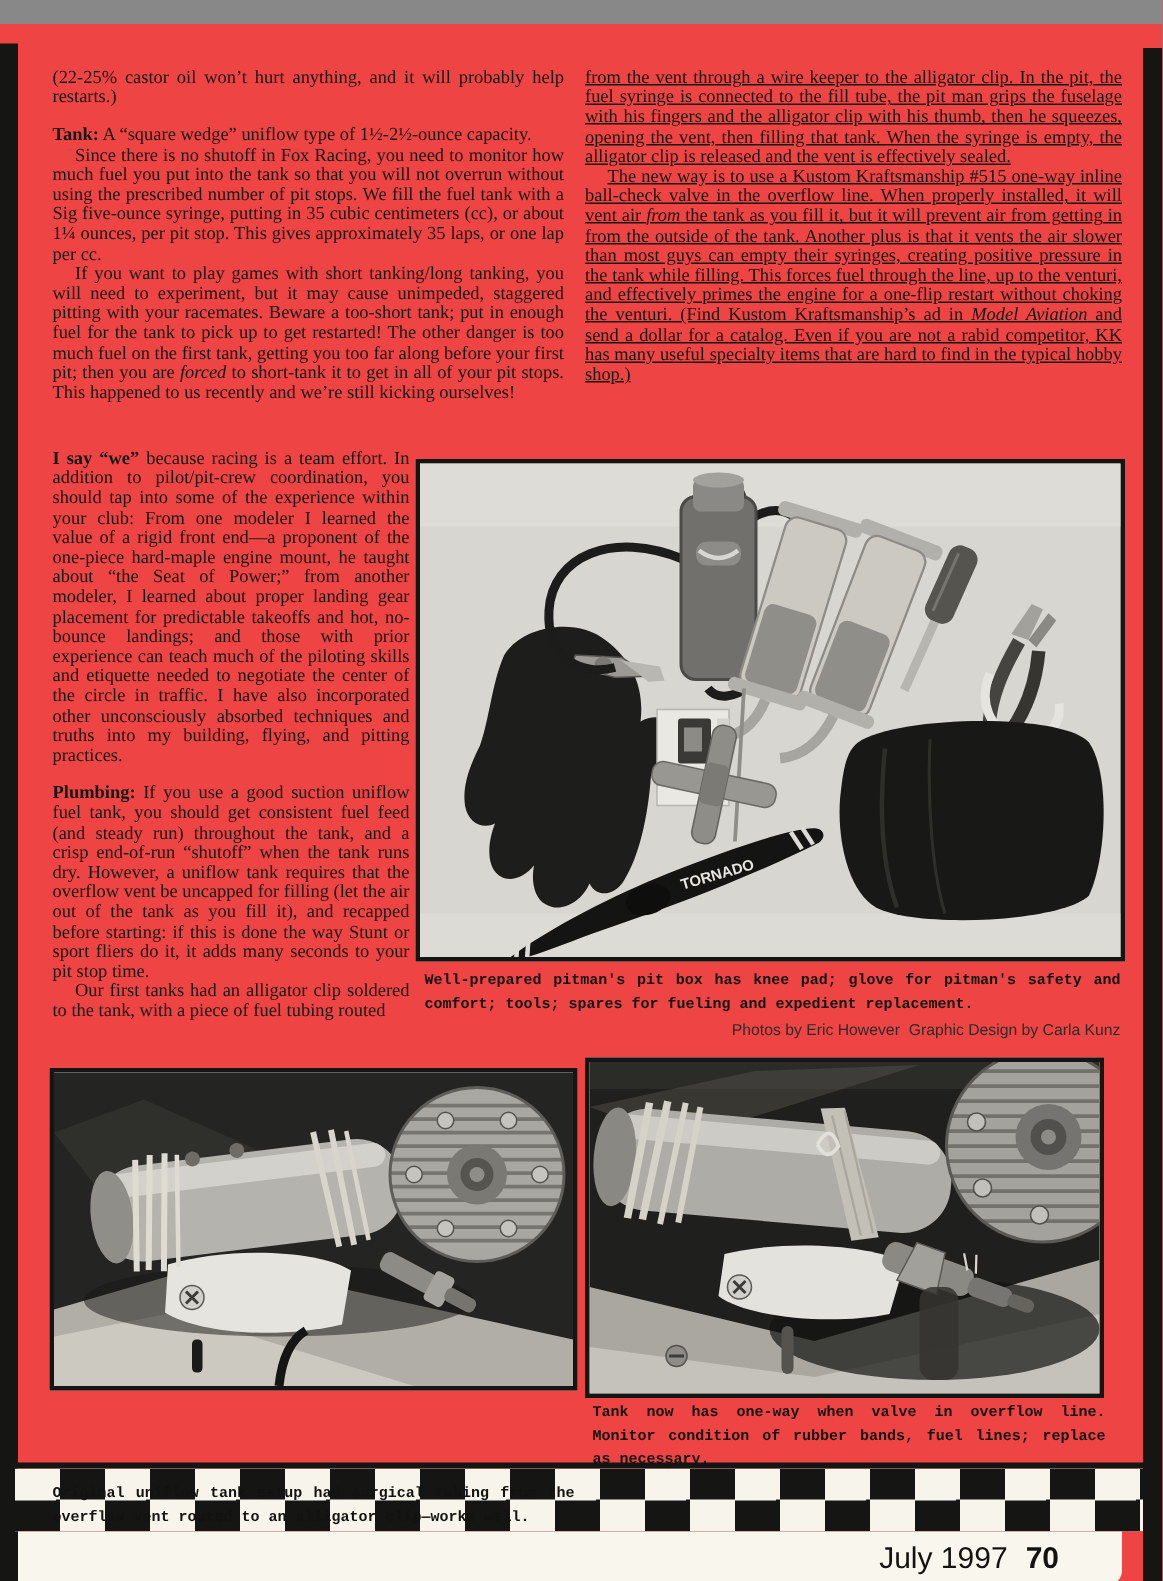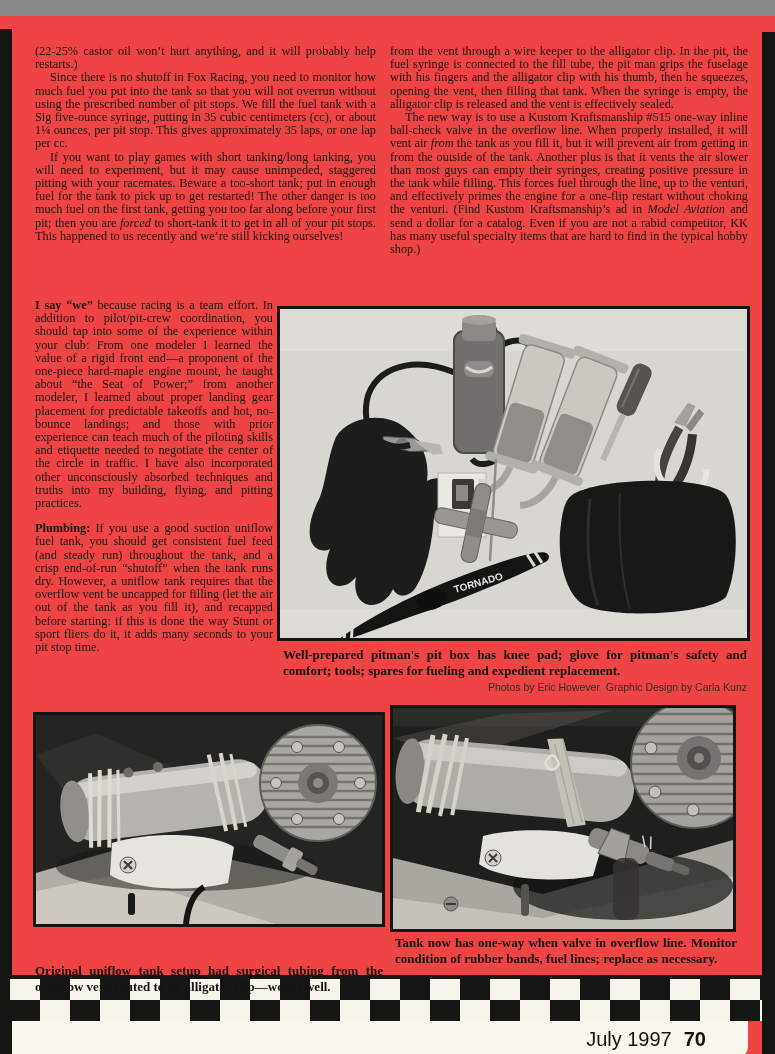--- a/index.html
+++ b/index.html
@@ -8,40 +8,40 @@
     background:#ef4444;overflow:hidden;
     font-family:"Liberation Serif",serif;color:#161614;
   }
   .edge{position:absolute;background:#151513;}
   .edge-left{left:0;top:13px;width:12px;height:1041px;}
   .edge-right{right:0;top:16px;width:13px;height:1038px;}
   .edge-bottom{left:0;bottom:0;width:775px;height:14px;}
 
   .text-block{position:absolute;text-align:justify;font-size:12.3px;line-height:13.2px;z-index:1;}
   .col-left-top{left:35px;top:29px;width:341px;}
-  .col-right{left:390px;top:29px;width:358px;}
+  .col-right{left:390px;top:29px;width:358px;text-decoration:underline;}
   .col-left-narrow{left:35px;top:283px;width:238px;}
   .para{margin:0;}
   .para.indent{text-indent:15px;}
   .para.gap{margin-top:12px;}
   .b{font-weight:bold;}
   .i{font-style:italic;}
 
   .photo-frame{position:absolute;background:#d8d6d1;border:3px solid #151513;box-sizing:border-box;z-index:2;}
   .photo-main{left:277px;top:290px;width:473px;height:335px;}
   .photo-bl{left:33px;top:696px;width:352px;height:215px;}
   .photo-br{left:390px;top:689px;width:346px;height:227px;}
   .photo-frame svg{display:block;width:100%;height:100%;}
 
   .caption{
-    position:absolute;font-family:Liberation Serif, serif;font-weight:bold;
-    font-size:13px;line-height:15.5px;text-align:justify;color:#131311;z-index:2;
+    position:absolute;font-family:Liberation Mono, monospace;font-weight:bold;
+    font-size:10px;line-height:15.5px;text-align:justify;color:#131311;z-index:2;
   }
   .caption-main{left:283px;top:631px;width:464px;}
-  .caption-bl{left:35px;top:947px;width:348px;}
+  .caption-bl{left:35px;top:973px;width:348px;}
   .caption-br{left:395px;top:919px;width:342px;}
   .credit{
     position:absolute;left:283px;top:665px;width:464px;text-align:right;
     font-family:"Liberation Sans",sans-serif;font-size:10.5px;color:#2c2c2a;
     white-space:pre;z-index:2;
   }
 
   .checker-rule{position:absolute;left:10px;top:959px;width:752px;height:4px;background:#151513;}
   .checker{
     position:absolute;left:10px;top:963px;width:752px;height:42px;
@@ -61,30 +61,32 @@
 <body>
 
 <div class="page">
 
   <div class="edge edge-left"></div>
   <div class="edge edge-right"></div>
   <div class="edge edge-bottom"></div>
 
   <div class="text-block col-left-top">
       <p class="para"><span>(22-25% castor oil won’t hurt anything, and it will probably help restarts.)</span></p>
+      <p class="para gap"><span class="b">Tank:</span><span> A “square wedge” uniflow type of 1½-2½-ounce capacity.</span></p>
       <p class="para indent"><span>Since there is no shutoff in Fox Racing, you need to monitor how much fuel you put into the tank so that you will not overrun without using the prescribed number of pit stops. We fill the fuel tank with a Sig five-ounce syringe, putting in 35 cubic centimeters (cc), or about 1¼ ounces, per pit stop. This gives approximately 35 laps, or one lap per cc.</span></p>
       <p class="para indent"><span>If you want to play games with short tanking/long tanking, you will need to experiment, but it may cause unimpeded, staggered pitting with your racemates. Beware a too-short tank; put in enough fuel for the tank to pick up to get restarted! The other danger is too much fuel on the first tank, getting you too far along before your first pit; then you are </span><span class="i">forced</span><span> to short-tank it to get in all of your pit stops. This happened to us recently and we’re still kicking ourselves!</span></p>
     </div>
   <div class="text-block col-right">
       <p class="para"><span>from the vent through a wire keeper to the alligator clip. In the pit, the fuel syringe is connected to the fill tube, the pit man grips the fuselage with his fingers and the alligator clip with his thumb, then he squeezes, opening the vent, then filling that tank. When the syringe is empty, the alligator clip is released and the vent is effectively sealed.</span></p>
       <p class="para indent"><span>The new way is to use a Kustom Kraftsmanship #515 one-way inline ball-check valve in the overflow line. When properly installed, it will vent air </span><span class="i">from</span><span> the tank as you fill it, but it will prevent air from getting in from the outside of the tank. Another plus is that it vents the air slower than most guys can empty their syringes, creating positive pressure in the tank while filling. This forces fuel through the line, up to the venturi, and effectively primes the engine for a one-flip restart without choking the venturi. (Find Kustom Kraftsmanship’s ad in </span><span class="i">Model Aviation</span><span> and send a dollar for a catalog. Even if you are not a rabid competitor, KK has many useful specialty items that are hard to find in the typical hobby shop.)</span></p>
     </div>
   <div class="text-block col-left-narrow">
       <p class="para"><span class="b">I say “we”</span><span> because racing is a team effort. In addition to pilot/pit-crew coordination, you should tap into some of the experience within your club: From one modeler I learned the value of a rigid front end—a proponent of the one-piece hard-maple engine mount, he taught about “the Seat of Power;” from another modeler, I learned about proper landing gear placement for predictable takeoffs and hot, no-bounce landings; and those with prior experience can teach much of the piloting skills and etiquette needed to negotiate the center of the circle in traffic. I have also incorporated other unconsciously absorbed techniques and truths into my building, flying, and pitting practices.</span></p>
       <p class="para gap"><span class="b">Plumbing:</span><span> If you use a good suction uniflow fuel tank, you should get consistent fuel feed (and steady run) throughout the tank, and a crisp end-of-run “shutoff” when the tank runs dry. However, a uniflow tank requires that the overflow vent be uncapped for filling (let the air out of the tank as you fill it), and recapped before starting: if this is done the way Stunt or sport fliers do it, it adds many seconds to your pit stop time.</span></p>
+      <p class="para indent"><span>Our first tanks had an alligator clip soldered to the tank, with a piece of fuel tubing routed</span></p>
     </div>
 
   <figure class="photo-frame photo-main" style="margin:0">
     <svg viewBox="0 0 467 329" preserveAspectRatio="none">
       <rect width="467" height="329" fill="#d8d6d1"></rect>
       <rect width="467" height="42" fill="#dedcd7"></rect>
       <rect y="300" width="467" height="29" fill="#dddbd6"></rect>
 
       <path d="M56,128 C68,108 104,102 124,118 C140,130 150,148 147,172 C158,166 170,170 172,182 C174,194 166,204 154,208 C152,236 146,262 136,278 C130,288 118,290 113,280 C108,292 94,300 84,294 C76,290 74,278 76,268 C68,278 56,280 50,272 C44,264 46,250 50,240 C42,244 32,240 30,228 C28,214 34,200 40,188 C46,172 48,146 56,128 Z" fill="#1d1d1b"></path>
 

